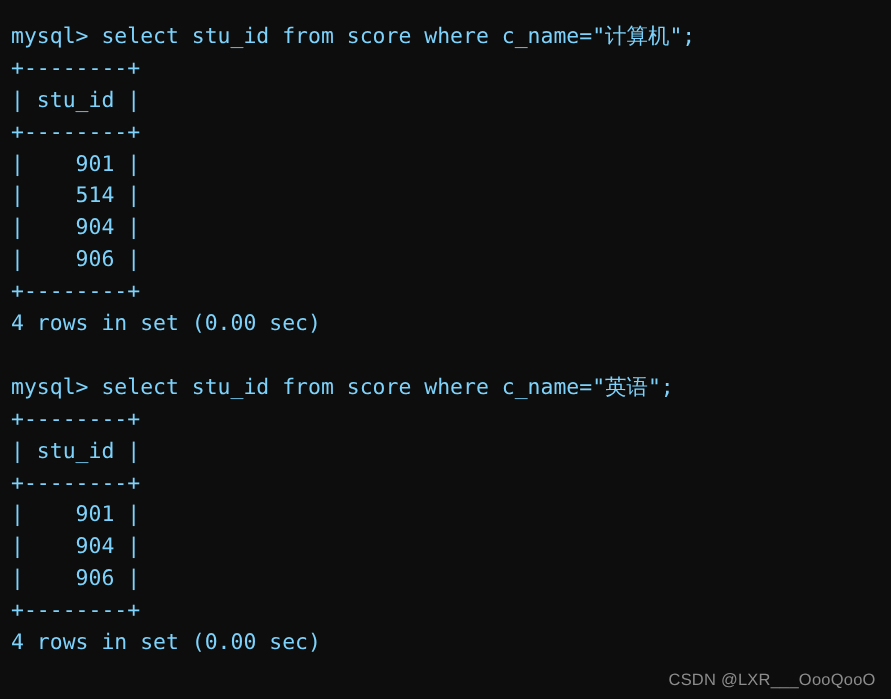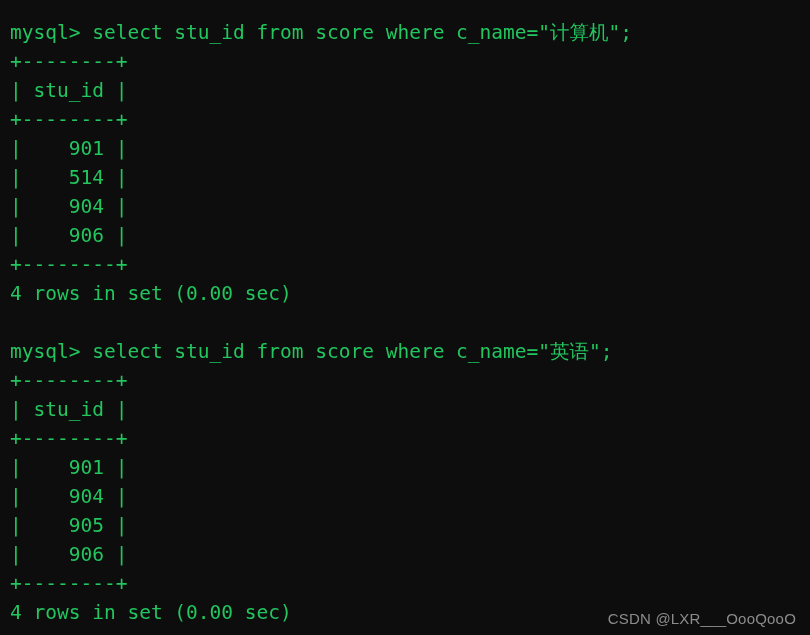--- a/index.html
+++ b/index.html
@@ -13,21 +13,21 @@
     background: #0d0d0d;
     position: relative;
     overflow: hidden;
     box-sizing: border-box;
     padding: 18px 0 0 10px;
   }
   .term-line {
     font-family: "DejaVu Sans Mono", "Liberation Mono", monospace;
     font-size: 19.5px;
     line-height: 29px;
-    color: #22c55e;
+    color: #7dd3fc;
     white-space: pre;
     letter-spacing: 0px;
     height: 29px;
     -webkit-font-smoothing: antialiased;
   }
   .term-line.blank {
     height: 29px;
   }
   #watermark {
     position: absolute;
@@ -58,19 +58,18 @@
   <div class="term-line">4 rows in set (0.00 sec)</div>
 
   <div class="term-line blank"></div>
 
   <div class="term-line">mysql&gt; select stu_id from score where c_name="英语";</div>
   <div class="term-line">+--------+</div>
   <div class="term-line">| stu_id |</div>
   <div class="term-line">+--------+</div>
   <div class="term-line">|    901 |</div>
   <div class="term-line">|    904 |</div>
-  <div class="term-line">|    905 |</div>
   <div class="term-line">|    906 |</div>
   <div class="term-line">+--------+</div>
   <div class="term-line">4 rows in set (0.00 sec)</div>
 
   <div id="watermark">CSDN @LXR___OooQooO</div>
 </div>
 
 </body></html>

